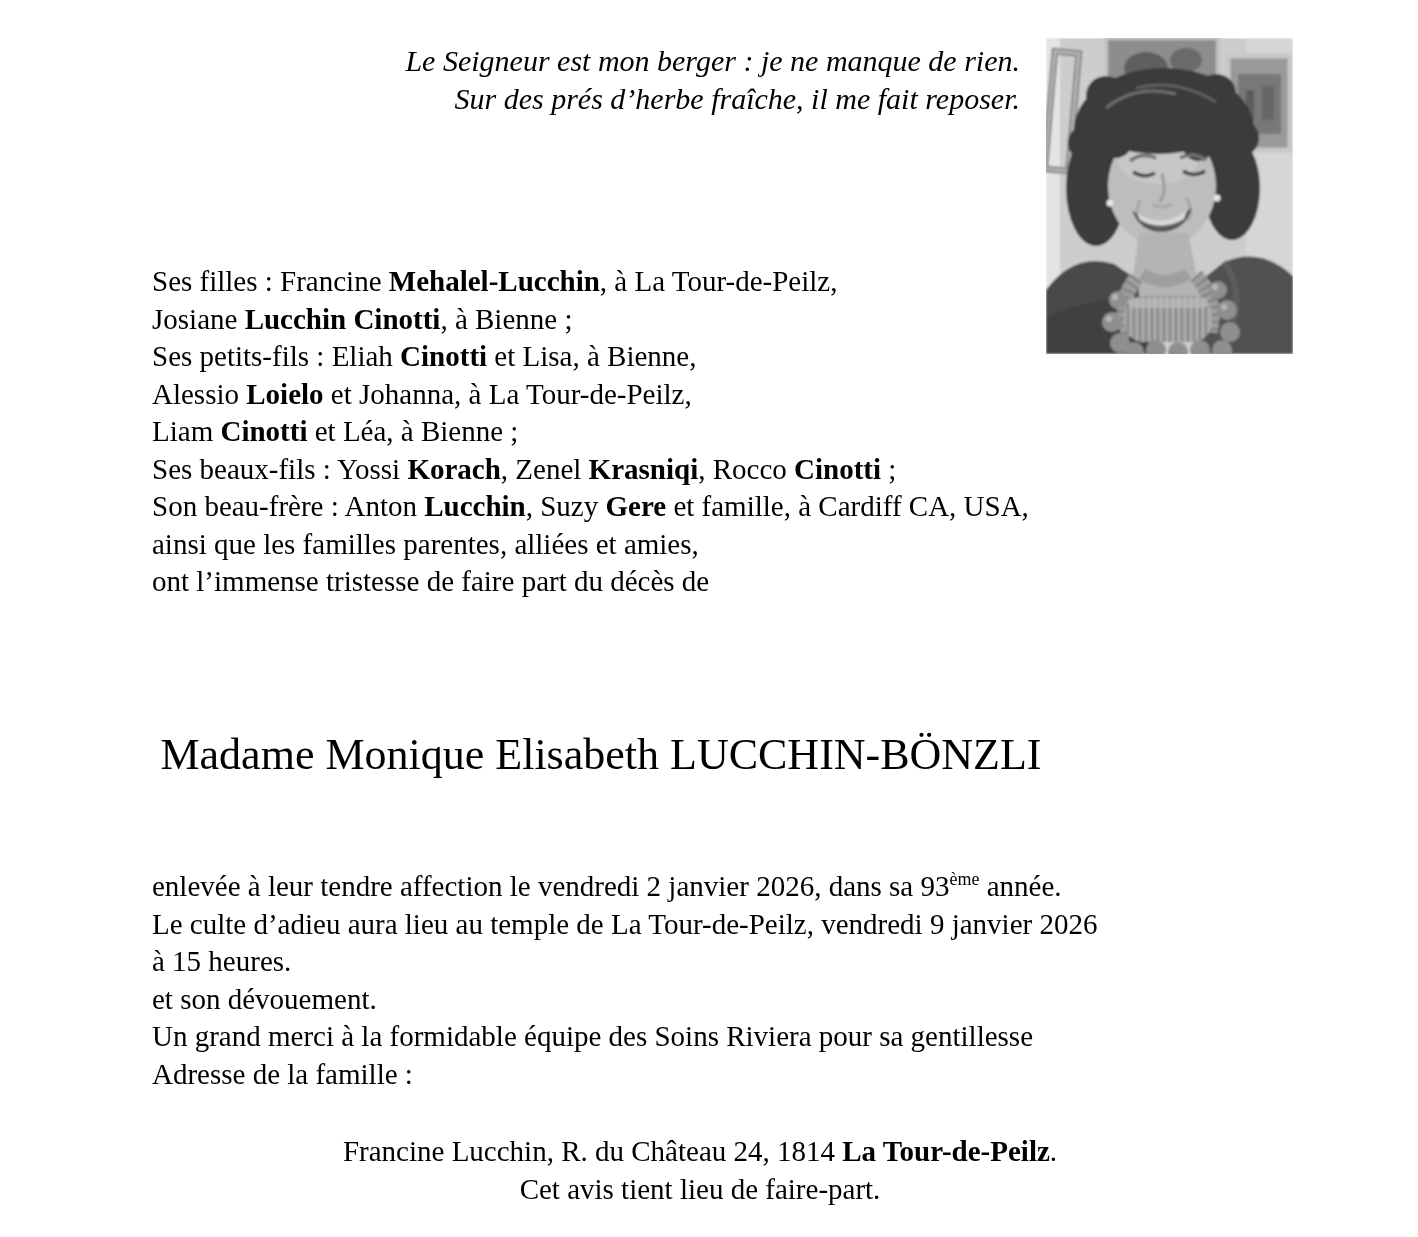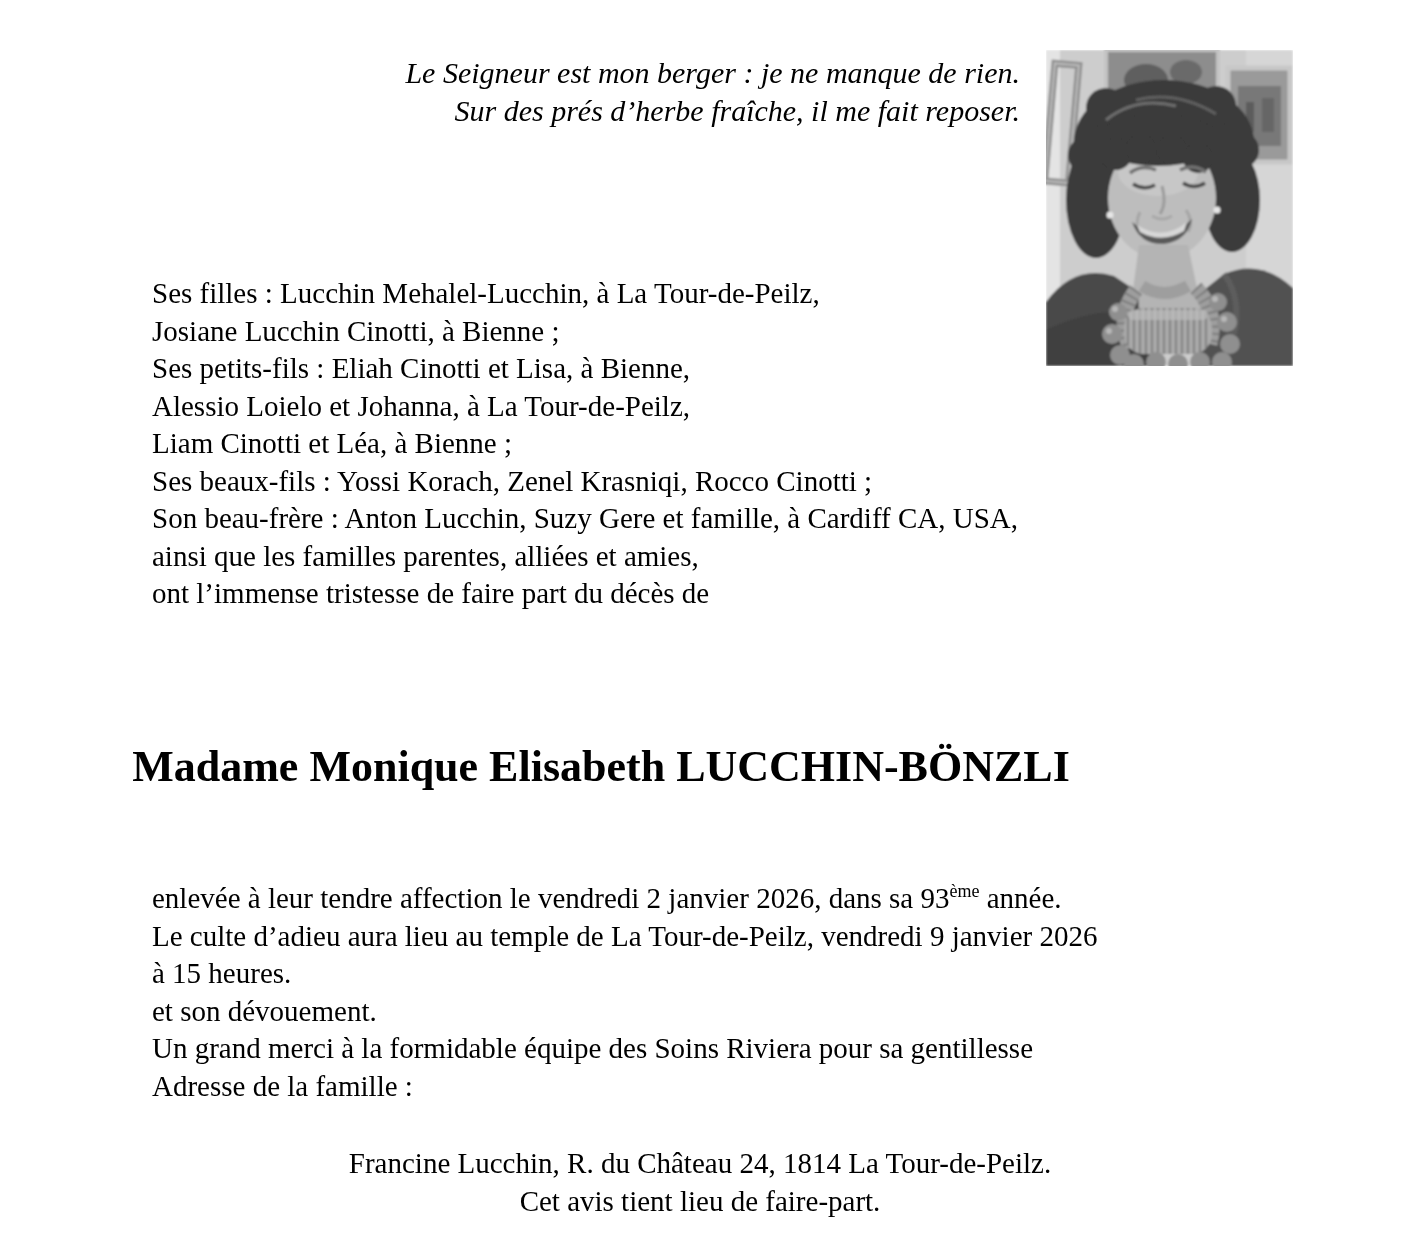--- a/index.html
+++ b/index.html
@@ -4,21 +4,21 @@
 <style>
   html, body { margin: 0; padding: 0; }
   body {
     width: 1418px; height: 1237px;
     background: #ffffff;
     font-family: "Liberation Serif", serif;
     color: #000000;
     position: relative;
     overflow: hidden;
   }
-  .page { position: absolute; inset: 0; margin-top: 12px; }
+  .page { position: absolute; inset: 0; }
 
   .epigraph {
     position: absolute;
     top: 42px;
     right: 398px;
     text-align: right;
     font-style: italic;
     font-size: 30px;
     line-height: 38px;
     white-space: nowrap;
@@ -39,42 +39,42 @@
     white-space: nowrap;
   }
 
   .title {
     position: absolute;
     top: 729px; left: 0;
     width: 1202px;
     margin: 0;
     text-align: center;
     font-size: 44px;
-    font-weight: bold;
+    font-weight: normal;
     letter-spacing: 0px;
   }
 
   .details {
     position: absolute;
     left: 152px; top: 868px;
     font-size: 29px;
     line-height: 37.5px;
     white-space: nowrap;
   }
 
   .address {
     position: absolute;
     top: 1133px; left: 0;
     width: 1400px;
     text-align: center;
     font-size: 29px;
     line-height: 37.5px;
   }
 
-  .b { font-weight: normal; }
+  .b { font-weight: bold; }
   sup { font-size: 0.62em; vertical-align: super; line-height: 0; }
   .tline { min-height: 37.5px; }
 </style>
 </head>
 <body>
 
 <div class="page">
 
   <div class="epigraph">
     <div>Le Seigneur est mon berger : je ne manque de rien.</div>
@@ -205,21 +205,21 @@
           <circle cx="69" cy="259" r="3"></circle>
             <circle cx="63" cy="281" r="3"></circle>
           <circle cx="169" cy="249" r="3"></circle>
             <circle cx="178" cy="269" r="3"></circle>
         </g>
       </g>
     </svg>
   </div>
 
   <div class="family">
-      <div class="tline"><span>Ses filles : Lucchin </span><span class="b">Mehalel-Lucchin</span><span>, à La Tour-de-Peilz,</span></div>
+      <div class="tline"><span>Ses filles : Francine </span><span class="b">Mehalel-Lucchin</span><span>, à La Tour-de-Peilz,</span></div>
       <div class="tline"><span>Josiane </span><span class="b">Lucchin Cinotti</span><span>, à Bienne ;</span></div>
       <div class="tline"><span>Ses petits-fils : Eliah </span><span class="b">Cinotti</span><span> et Lisa, à Bienne,</span></div>
       <div class="tline"><span>Alessio </span><span class="b">Loielo</span><span> et Johanna, à La Tour-de-Peilz,</span></div>
       <div class="tline"><span>Liam </span><span class="b">Cinotti</span><span> et Léa, à Bienne ;</span></div>
       <div class="tline"><span>Ses beaux-fils : Yossi </span><span class="b">Korach</span><span>, Zenel </span><span class="b">Krasniqi</span><span>, Rocco </span><span class="b">Cinotti</span><span> ;</span></div>
       <div class="tline"><span>Son beau-frère : Anton </span><span class="b">Lucchin</span><span>, Suzy </span><span class="b">Gere</span><span> et famille, à Cardiff CA, USA,</span></div>
       <div class="tline"><span>ainsi que les familles parentes, alliées et amies,</span></div>
       <div class="tline"><span>ont l’immense tristesse de faire part du décès de</span></div>
     </div>
 

